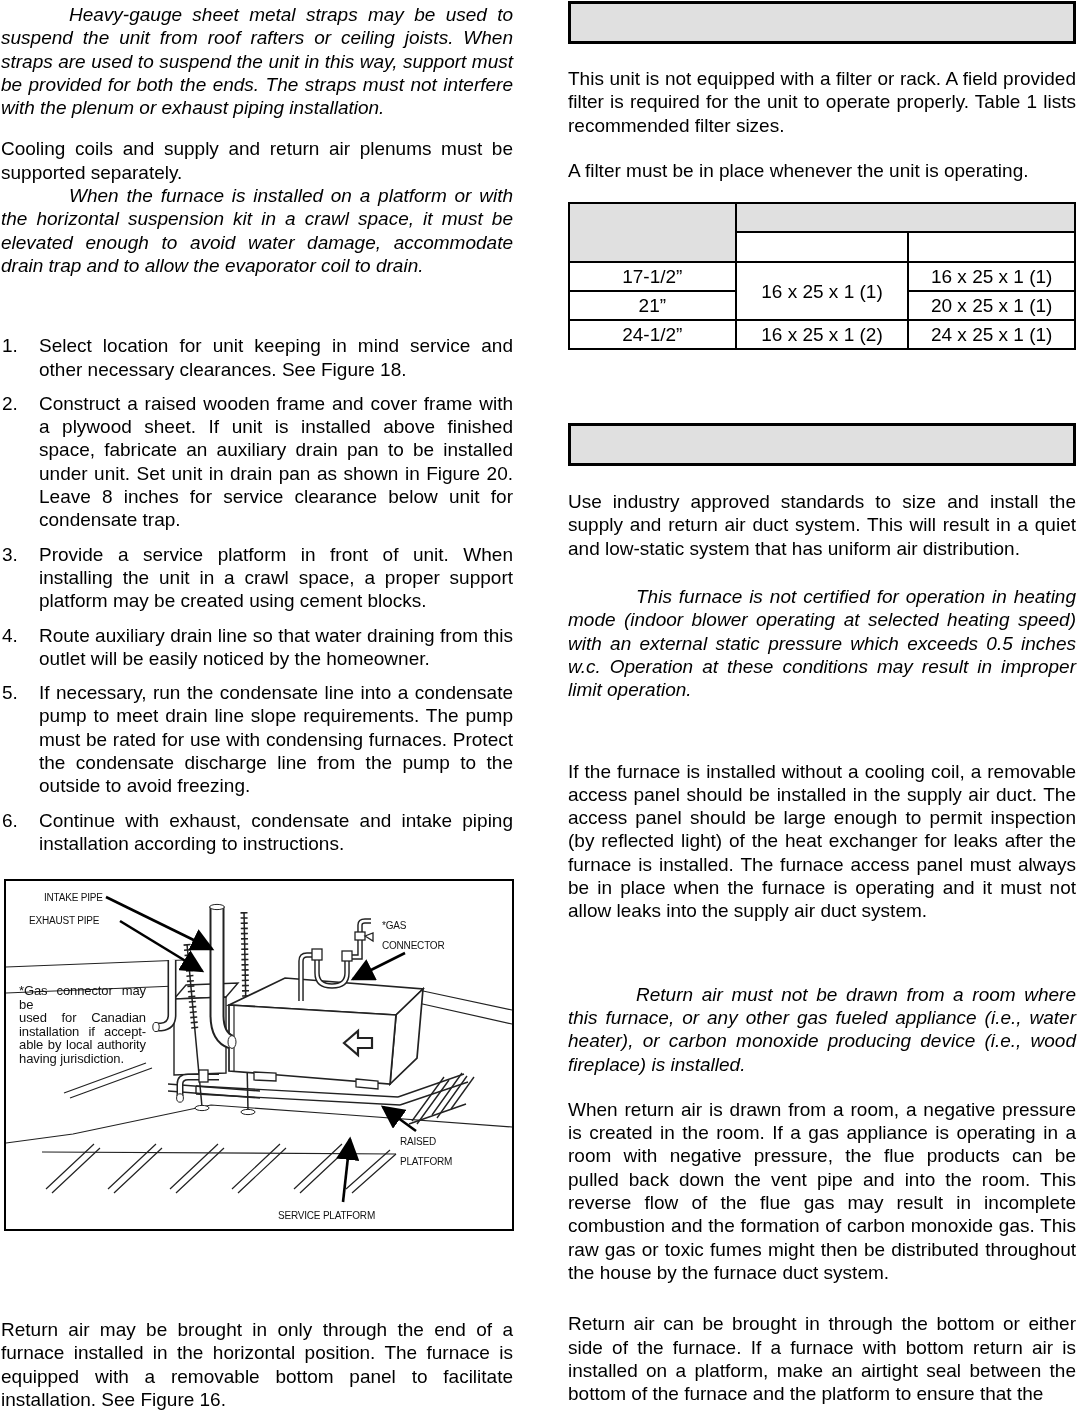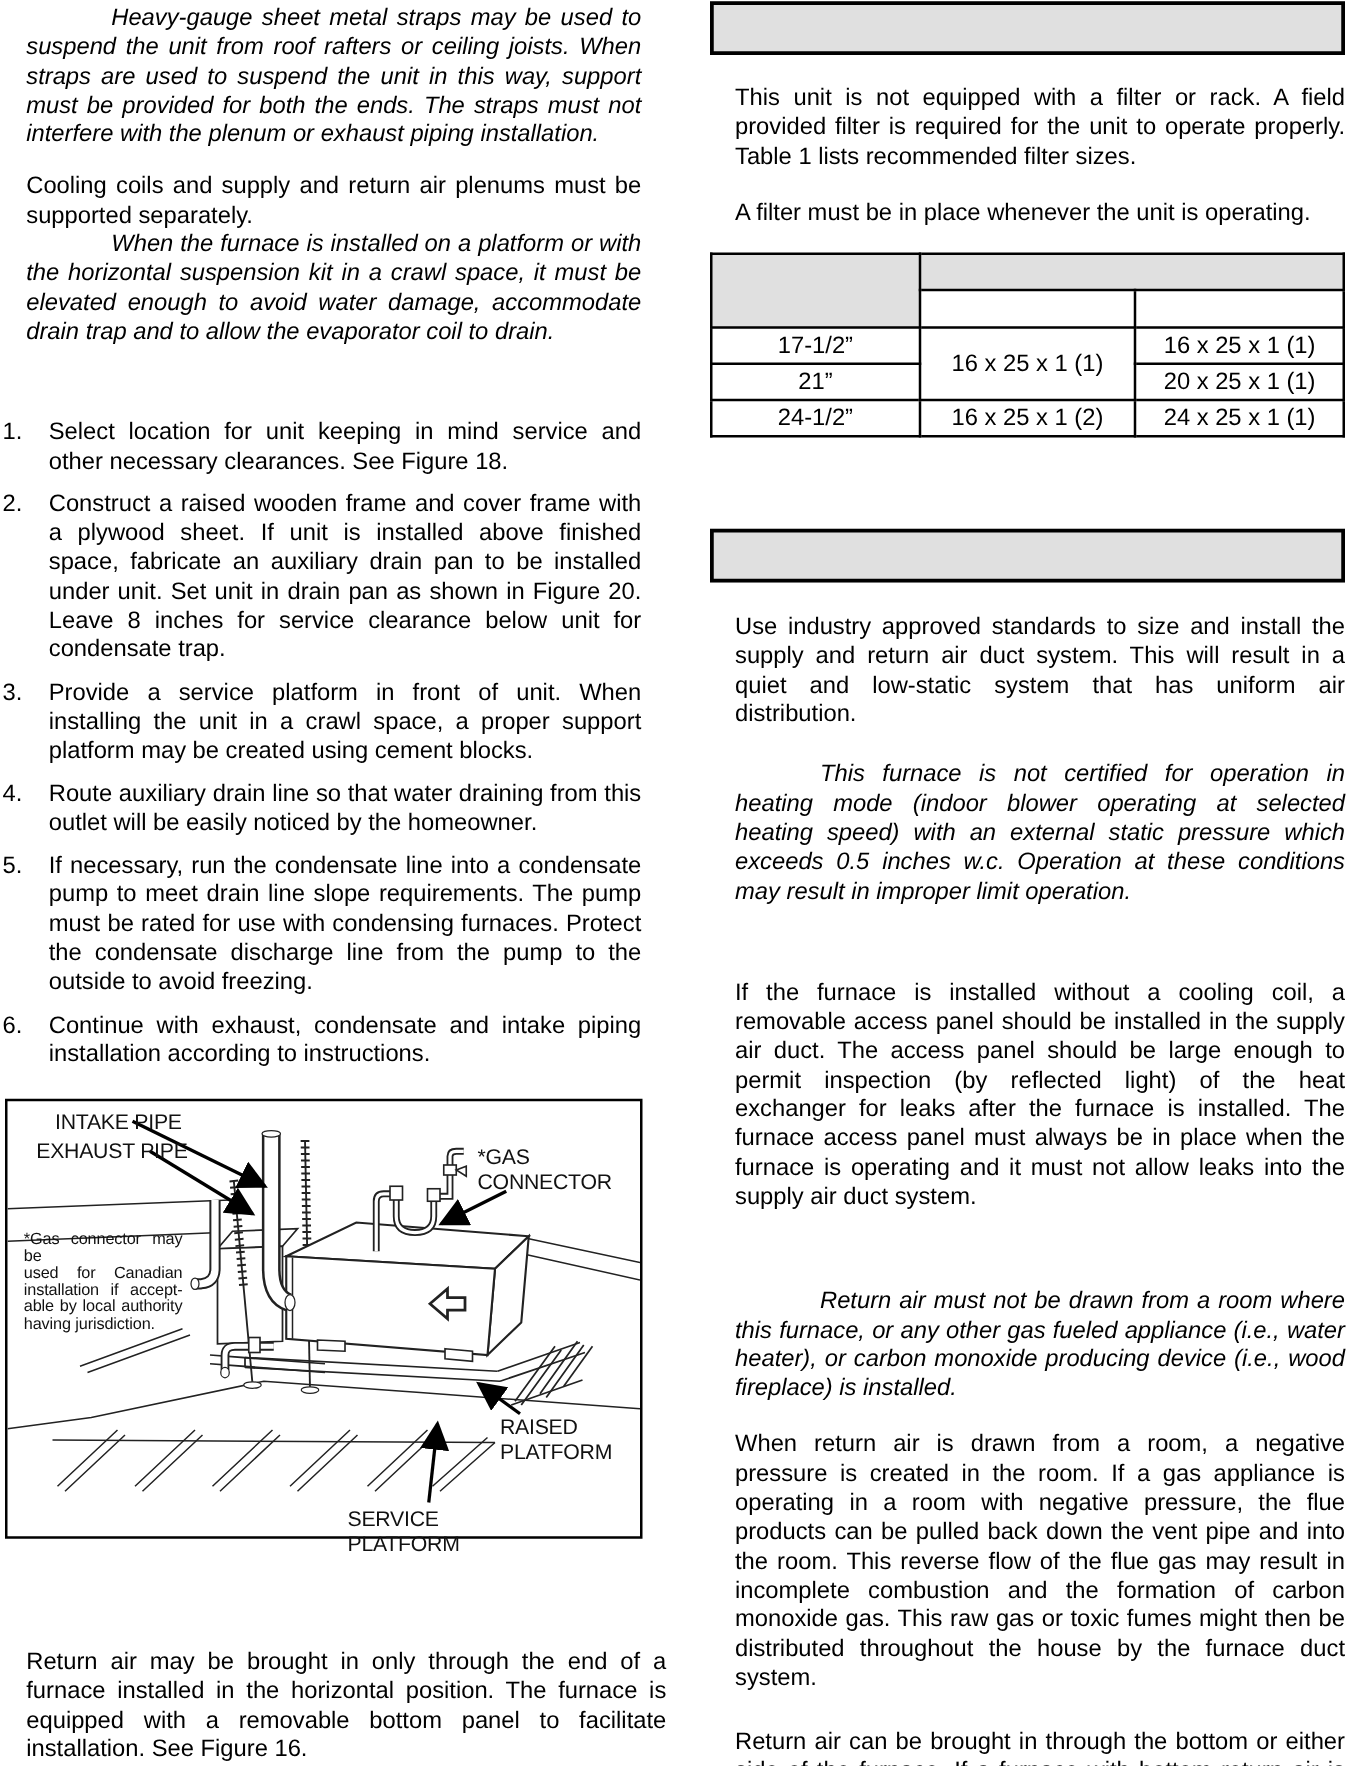--- a/index.html
+++ b/index.html
@@ -4,21 +4,21 @@
 <style>
   html,body{margin:0;padding:0;}
   body{
     width:1082px;height:1413px;position:relative;background:#fff;color:#000;
     font-family:"Liberation Sans","DejaVu Sans",sans-serif;
     font-size:19px;line-height:23.3px;overflow:hidden;
   }
   .col{position:absolute;top:0;text-align:justify;}
   #col-left{left:1px;width:512px;}
   #col-right{left:568px;width:508px;}
-  p{margin:0;padding-left:20px;}
+  p{margin:0;}
   .it{font-style:italic;}
   .fl-indent{text-indent:68px;}
   
   .lp1{margin-top:3px;}
   .lp2{margin-top:18px;}
   .lp3{}
   .li{position:relative;padding-left:38px;text-align:justify;}
   .li .num{position:absolute;left:1px;top:0;}
   .li1{margin-top:57px;}
   .li+.li{margin-top:11px;}
@@ -45,21 +45,21 @@
   tr.h1 td{height:27px;}
   tr.h2 td{height:28px;}
   tr.d td{height:27px;}
   
   #figure{
     position:absolute;left:4px;top:879px;width:506px;height:348px;
     border:2px solid #000;background:#fff;
   }
   #figure svg{position:absolute;left:0;top:0;}
   .figlab{
-    position:absolute;font-size:17px;line-height:20px;color:#111;
+    position:absolute;font-size:10px;line-height:20px;color:#111;
     letter-spacing:-0.2px;white-space:nowrap;
   }
   .figlab.center{text-align:left;white-space:normal;}
   #fig-note{
     position:absolute;left:13px;top:103px;width:127px;
     font-size:13px;line-height:13.6px;color:#111;letter-spacing:-0.1px;
   }
   #fig-note .note-line{display:block;text-align:justify;text-align-last:justify;}
   #fig-note .note-line.last{text-align-last:left;}
   #last-left-para{position:absolute;left:1px;top:1318px;width:512px;text-align:justify;}

